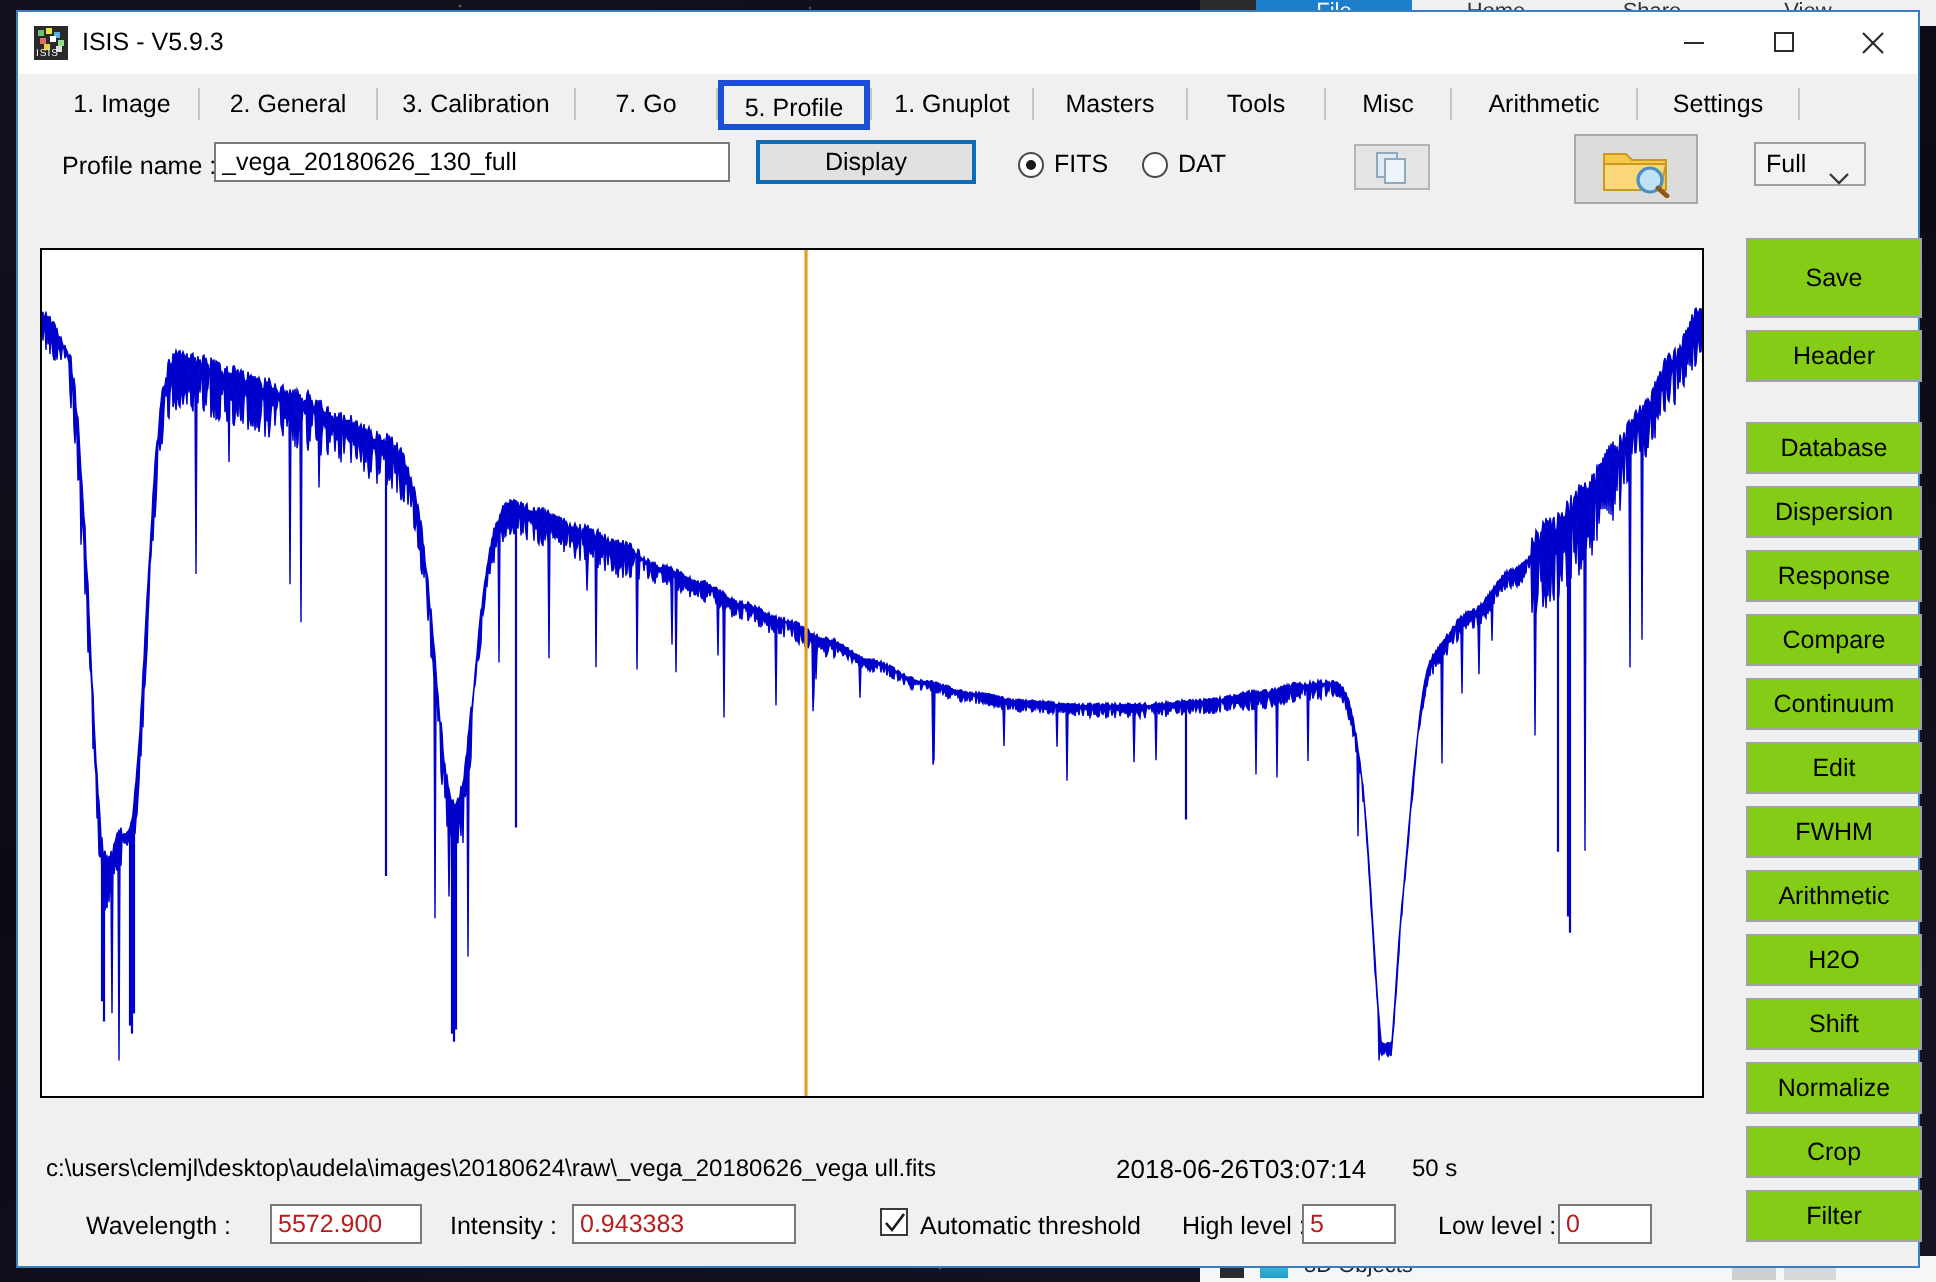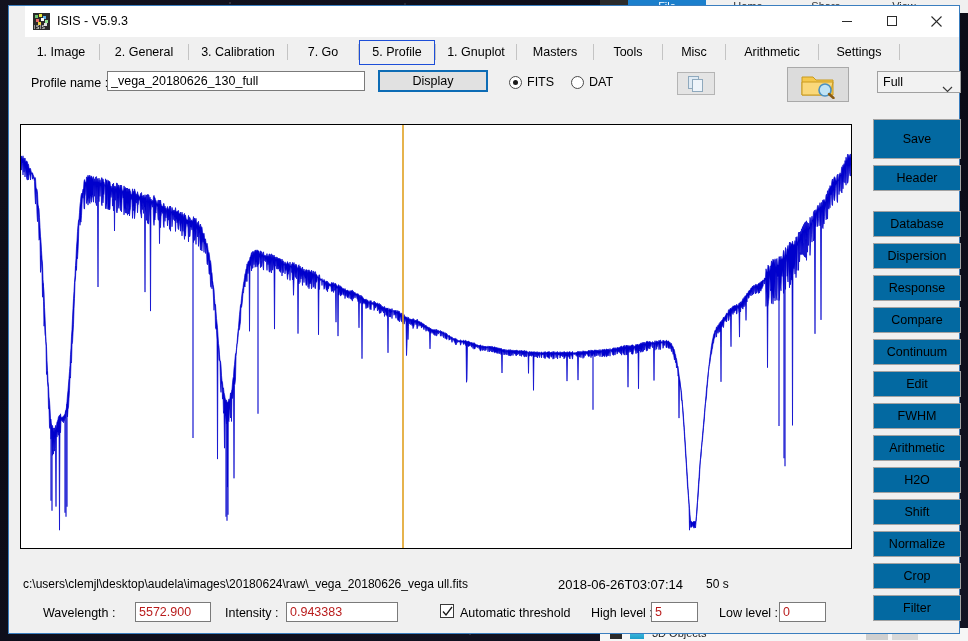--- a/index.html
+++ b/index.html
@@ -81,21 +81,20 @@
     border: 1px solid #3a7ebf;
     box-sizing: border-box;
   }
 
   
   #titlebar {
     position: relative;
     height: 31px;
     background: #ffffff;
     border-bottom: none;
-    margin-left: 16px;
   }
   #app-icon {
     position: absolute; left: 8px; top: 7px;
     width: 17px; height: 17px;
     background: #2a2a2a;
     overflow: hidden;
   }
   #app-icon .px { position: absolute; width: 3px; height: 3px; }
   #app-title {
     position: absolute; left: 32px; top: 7px;
@@ -127,21 +126,21 @@
     font-size: 12.5px;
     color: #000;
     cursor: default;
     box-sizing: border-box;
     padding: 0 2px;
   }
   .tab-sep {
     width: 1px; height: 16px; background: #c4c4c4; flex: none;
   }
   .tab.active {
-    border: 1px solid #1d4ed8;
+    border: 3px solid #1d4ed8;
     background: #f0f0f0;
     height: 25px;
     line-height: 23px;
   }
 
   
   #toolbar {
     position: relative;
     height: 36px;
     background: #f0f0f0;
@@ -199,21 +198,21 @@
   #btn-browse {
     position: absolute; left: 778px; top: 0px;
     width: 62px; height: 35px;
     background: #dcdcdc; border: 1px solid #a9a9a9;
     box-sizing: border-box;
     display:flex; align-items:center; justify-content:center;
     cursor: default;
   }
   #select-range {
     position: absolute; left: 868px; top: 4px;
-    width: 84px; height: 22px;
+    width: 56px; height: 22px;
     background: #f2f2f2;
     border: 1px solid #a0a0a0;
     box-sizing: border-box;
     font-size: 12.5px;
     line-height: 20px;
     padding-left: 5px;
     cursor: default;
   }
   #select-range .chev {
     position: absolute; right: 7px; top: 7px;
@@ -273,21 +272,21 @@
   
   #sidebar {
     position: absolute;
     left: 864px; top: 113px;
     width: 88px;
   }
   .side-btn {
     display: block;
     width: 88px; height: 26px;
     margin-bottom: 6px;
-    background: #0369a1;
+    background: #84cc16;
     border: 1px solid #a2a2a2;
     box-sizing: border-box;
     font-family: "Liberation Sans", sans-serif;
     font-size: 12.5px;
     color: #000;
     cursor: default;
     padding: 0;
   }
   .side-btn.tall { height: 40px; }
   .side-gap { height: 14px; }

